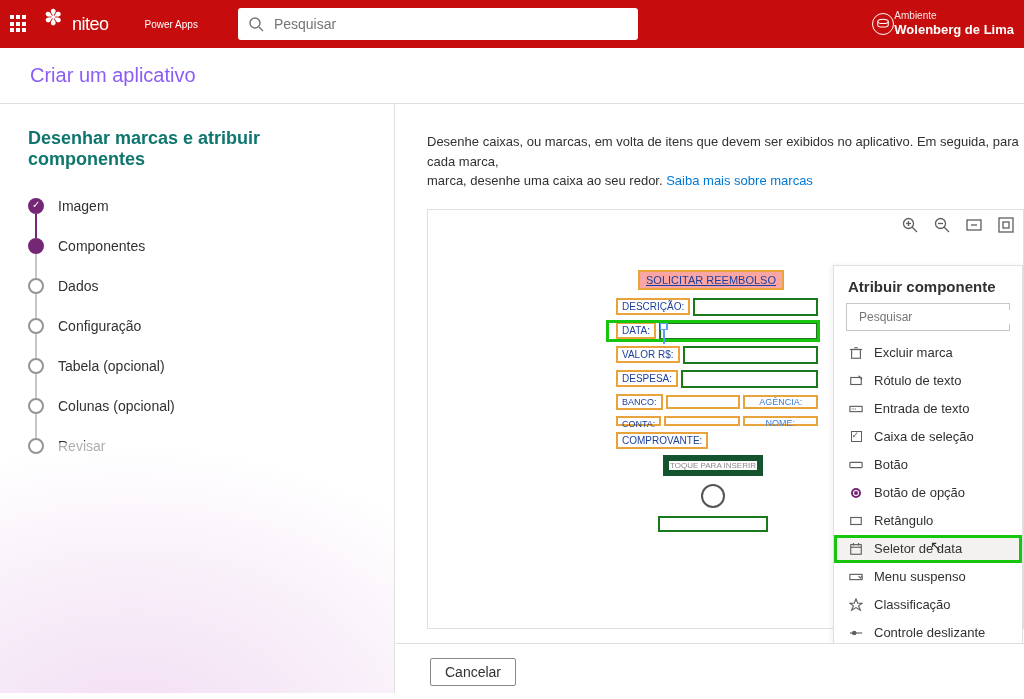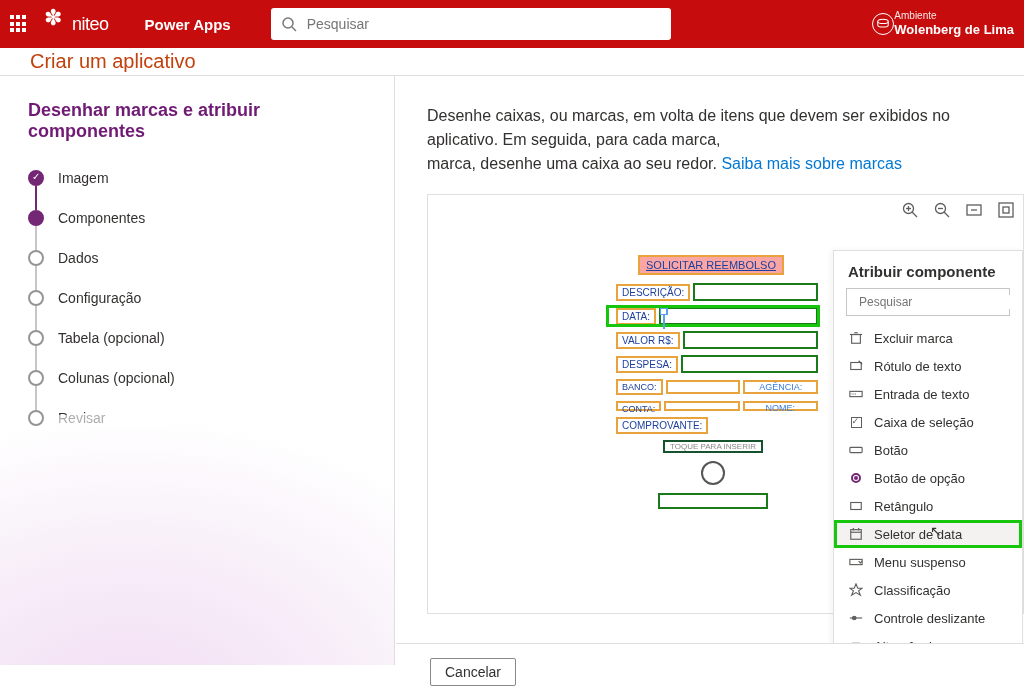--- a/index.html
+++ b/index.html
@@ -13,50 +13,50 @@
   align-items: center;
   color: #fff;
   padding: 0 10px;
 }
 .waffle { width: 18px; height: 18px; display: flex; flex-wrap: wrap; gap: 2px; margin-right: 12px; cursor: pointer; }
 .waffle span { width: 4px; height: 4px; background: #fff; }
 .logo-area { display: flex; align-items: center; margin-right: 20px; }
 .logo-icon { width: 30px; height: 30px; position: relative; margin-right: 2px; }
 .logo-icon::before { content: "✽"; font-size: 22px; color: #fff; position: absolute; top: -4px; left: 4px; }
 .logo-text { font-size: 18px; font-weight: 300; letter-spacing: -0.5px; }
-.product { font-weight: 700; font-size: 15px; margin-left: 16px; }
+.product { font-weight: 400; font-size: 10px; margin-left: 16px; }
 .search-box { flex: 0 0 400px; margin-left: 40px; display: flex; align-items: center; background: #fff; border-radius: 3px; height: 32px; padding: 0 10px; }
 .search-box svg { width: 16px; height: 16px; }
 .search-box input { border: none; outline: none; font-size: 14px; color: #555; margin-left: 10px; flex: 1; }
 .env { margin-left: auto; display: flex; align-items: center; font-size: 12px; }
 .env-badge { width: 22px; height: 22px; border: 1px solid #fff; border-radius: 50%; display: flex; align-items: center; justify-content: center; font-size: 12px;}
 .env-info { line-height: 1.2; }
 .env-label { font-size: 10px; opacity: .9; }
 .env-name { font-size: 13px; font-weight: 600; text-align: right; }
 
 
-.page-title { font-size: 20px; padding: 2px 30px; color: #c2410c; border-bottom: 1px solid #e1dfdd; }
+.page-title { font-size: 20px; padding: 16px 30px; color: #8b5cf6; border-bottom: 1px solid #e1dfdd; }
 
 
 .main { display: flex; height: calc(100% - 48px - 62px); }
 .left-panel { width: 395px; padding: 24px 28px; border-right: 1px solid #e1dfdd; position: relative; overflow: hidden; }
-.left-title { font-size: 18px; font-weight: 600; color: #701a75; margin-bottom: 28px; }
+.left-title { font-size: 18px; font-weight: 600; color: #0f766e; margin-bottom: 28px; }
 .steps { list-style: none; position: relative; }
 .steps li { display: flex; align-items: center; margin-bottom: 24px; position: relative; font-size: 14px; color: #323130; cursor: pointer; }
 .steps li .dot { width: 16px; height: 16px; border-radius: 50%; border: 2px solid #979593; margin-right: 14px; background: #fff; position: relative; z-index: 2; }
 .steps li.done .dot { border-color: #742774; background: #742774; }
 .steps li.done .dot::after { content: "✓"; color:#fff; font-size:10px; position:absolute; left:2px; top:-1px; }
 .steps li.current .dot { border-color: #742774; background: #742774; }
 .steps li .conn { position: absolute; left: 7px; top: 16px; width: 2px; height: 24px; background: #c8c6c4; z-index: 1; }
 .steps li.done .conn, .steps li.current-prev .conn { background: #742774; }
 .steps li:last-child .conn { display: none; }
 .wave { position: absolute; left: -50px; bottom: -50px; width: 600px; height: 300px; background: radial-gradient(ellipse at 30% 100%, #e9c6ec 0%, #f3e4f5 40%, #fff 70%); opacity: .6; pointer-events:none; }
 
 .right-panel { flex: 1; padding: 28px 0 0 32px; position: relative; }
-.hint { font-size: 16px; color: #323130; line-height: 1.5; max-width: 620px; }
+.hint { font-size: 13px; color: #323130; line-height: 1.5; max-width: 620px; }
 .hint a { color: #0078d4; text-decoration: none; }
 
 .canvas-frame { margin-top: 18px; border: 1px solid #e1dfdd; position: relative; height: 420px; }
 .tools { position: absolute; right: 8px; top: 6px; display: flex; gap: 14px; }
 .tools .tool { width: 18px; height: 18px; display: flex; align-items: center; justify-content: center; cursor: pointer; }
 .tools svg { width: 16px; height: 16px; stroke: #605e5c; fill: none; stroke-width: 1.3; }
 
 .sketch { position: absolute; left: 180px; top: 60px; width: 210px; font-family: cursive; }
 .sk-row { display: flex; align-items: center; gap: 3px; margin-bottom: 6px; padding-left: 8px; }
 .sk-label { border: 2px solid #e8a33d; color: #1b3f9c; padding: 1px 4px; font-size: 10px; text-transform: uppercase; background:#fff; }
@@ -241,21 +241,21 @@
             <span class="sk-sub sk-text-blue">AGÊNCIA:</span>
           </div>
         <div class="sk-row">
             <span class="sk-label sk-small sk-thin">CONTA:</span>
             <span class="sk-sub sk-thin"></span>
             <span class="sk-sub sk-thin sk-text-blue">NOME:</span>
           </div>
         <div class="sk-row">
             <span class="sk-label">COMPROVANTE:</span>
           </div>
-        <div style="border:2px solid #14532d; width:100px; margin:4px auto 0; text-align:center; font-size:8px; color:#888;">TOQUE PARA INSERIR</div>
+        <div style="border:6px solid #14532d; width:100px; margin:4px auto 0; text-align:center; font-size:8px; color:#888;">TOQUE PARA INSERIR</div>
         <div class="sk-circle"></div>
         <div class="sk-under"></div>
       </div>
 
       <div class="assign-panel">
         <div class="assign-title">Atribuir componente</div>
         <div class="assign-search">
           <svg viewBox="0 0 16 16">
               <circle cx="6" cy="6" r="4.5" stroke="#777" fill="none"></circle>
               <line x1="10" y1="10" x2="14" y2="14" stroke="#777"></line>

